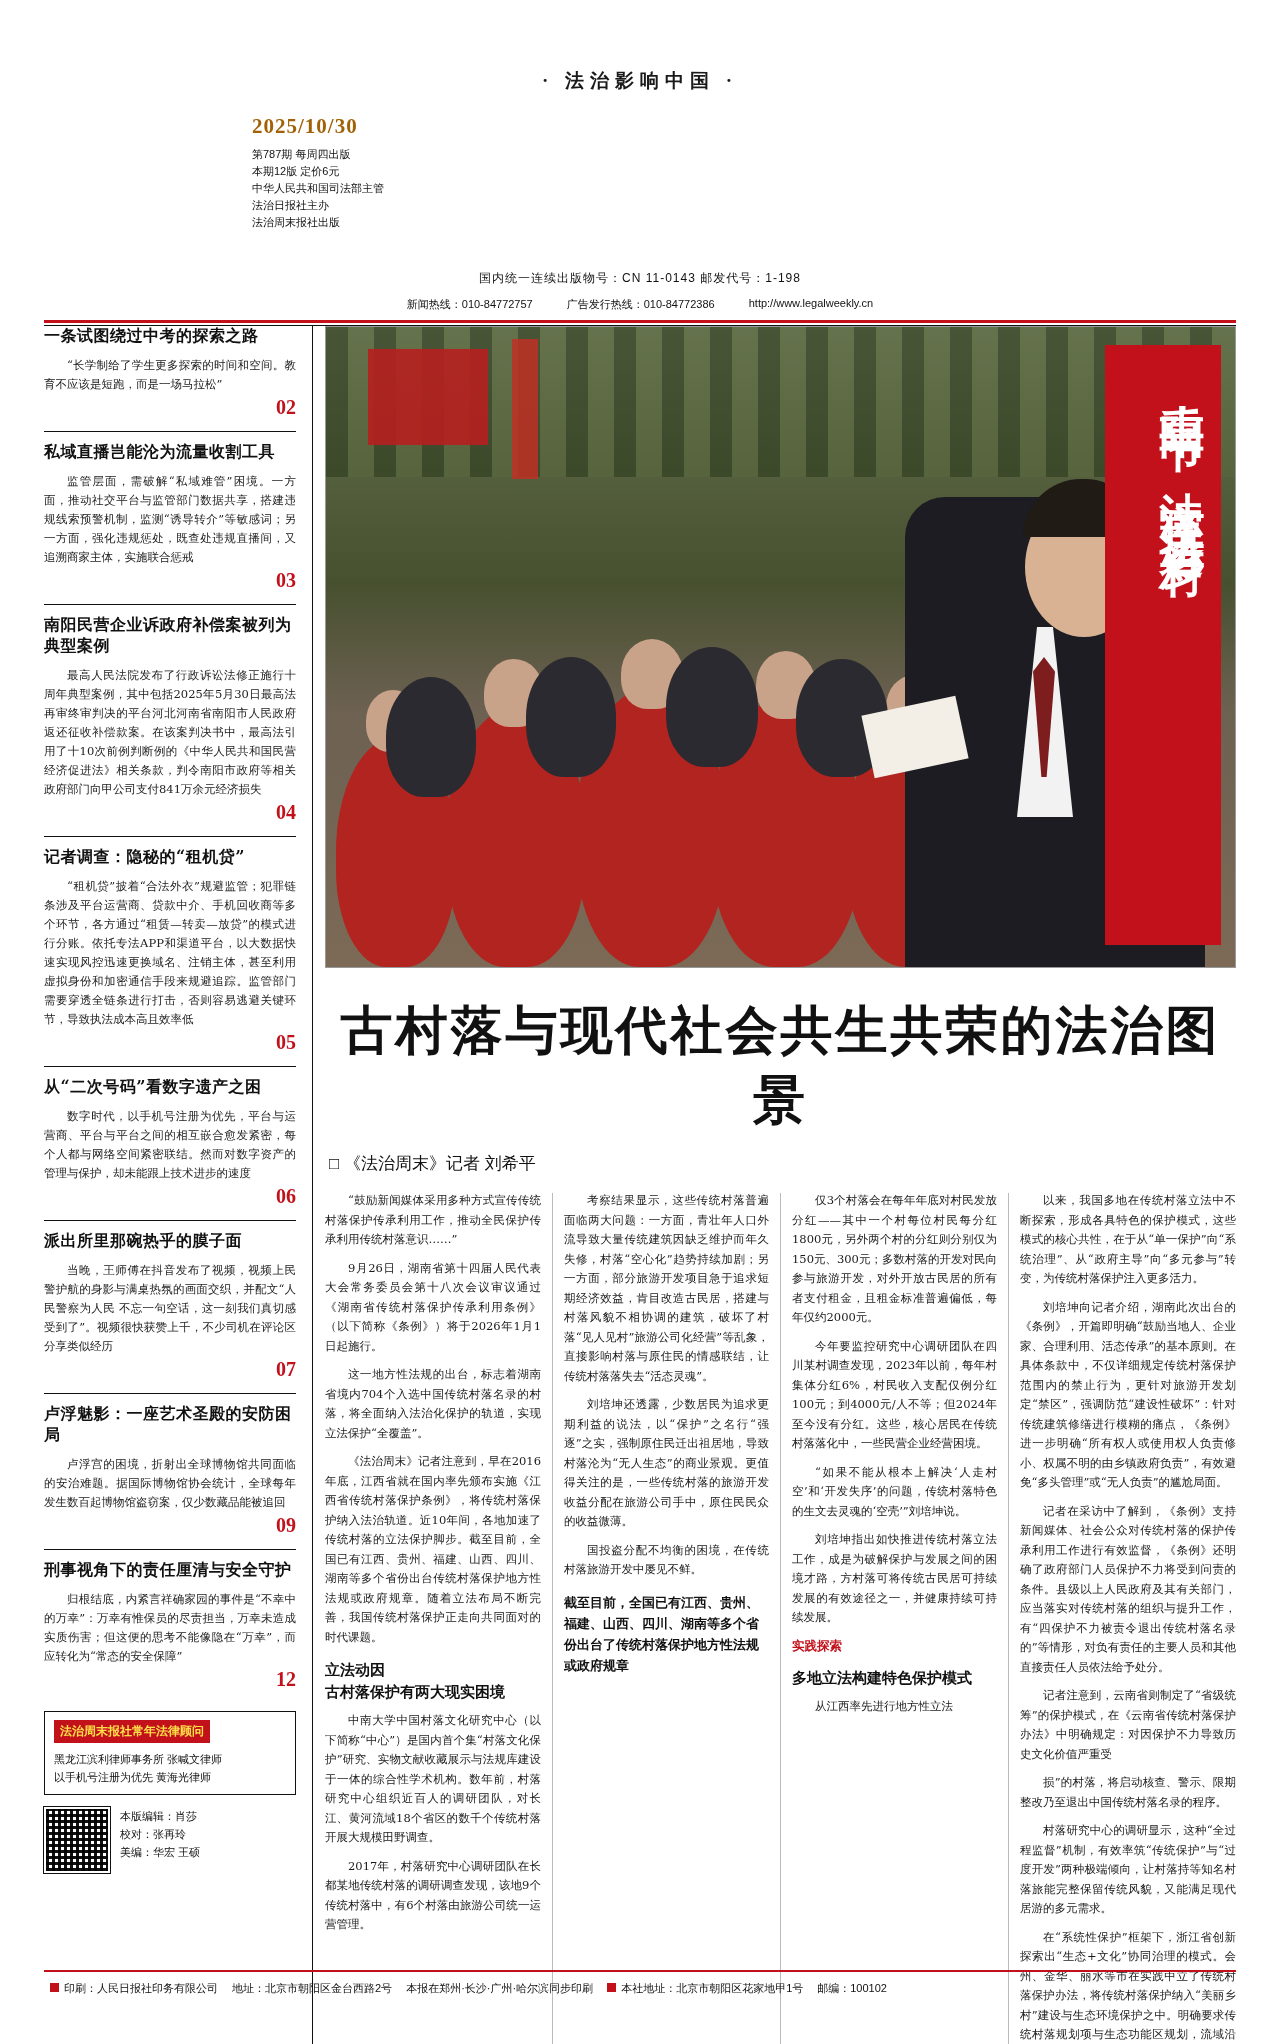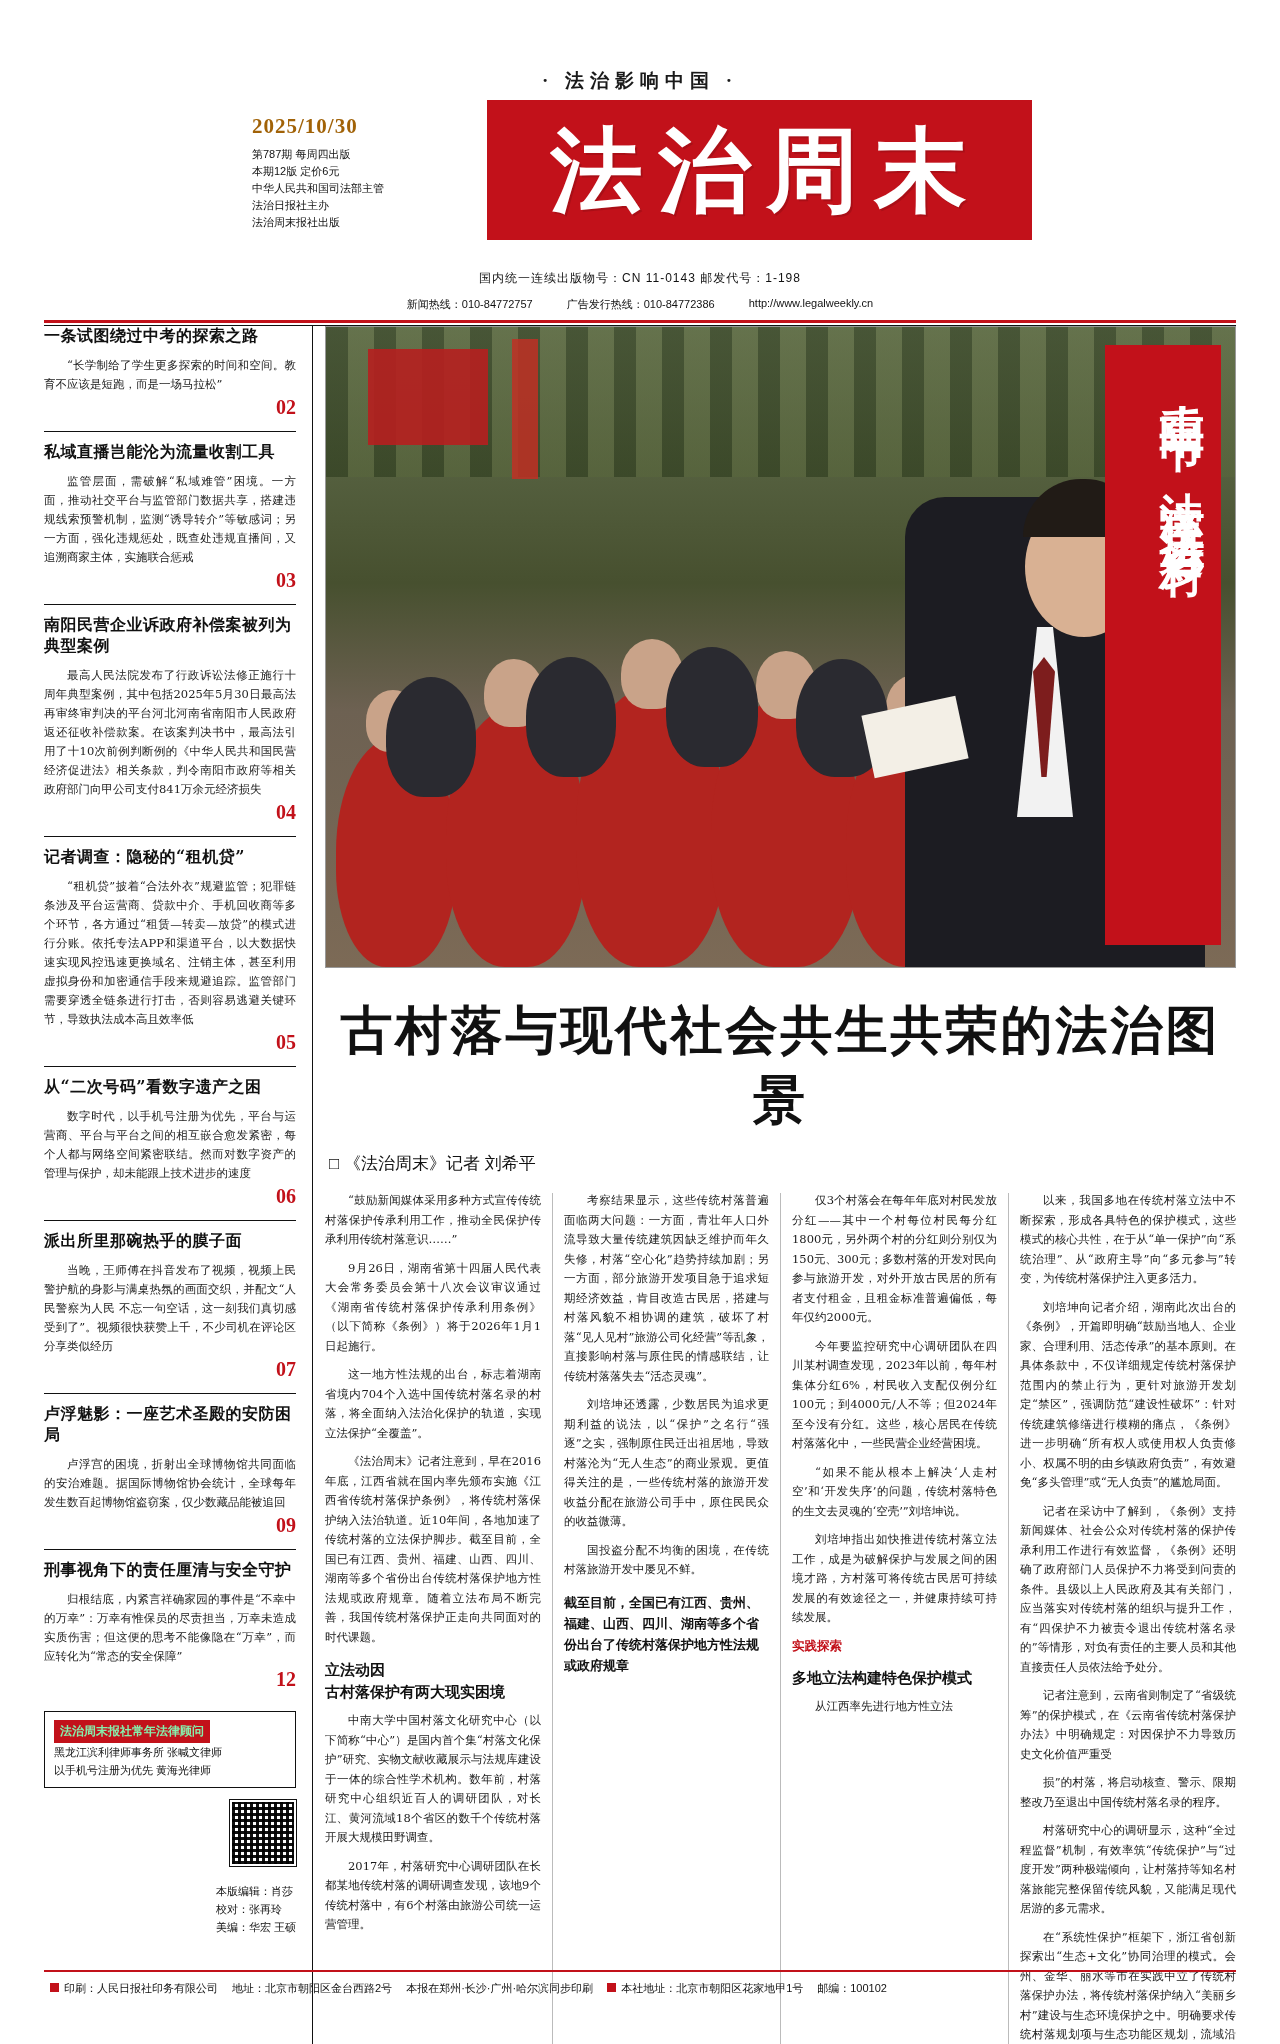--- a/index.html
+++ b/index.html
@@ -58,25 +58,25 @@
     font-size:11.5px;line-height:19px;color:#222;margin:0;text-align:justify;text-indent:23px;
     font-family:"DejaVu Serif", serif;
   }
   .brief .pg{
     text-align:right;color:#c2111a;font-size:20px;font-weight:bold;
     font-family:"Liberation Serif", serif;margin-top:2px;
   }
   .brief-sep{height:1px;background:#111;margin:3px 0 10px 0;}
   .legal-box{border:1px solid #111;padding:8px 9px;margin-top:14px;}
   .legal-box .lt{
-    background:#c2111a;color:#86efac;font-size:12px;font-weight:bold;display:inline-block;
-    padding:3px 6px;
+    background:#c2111a;color:#fde047;font-size:12px;font-weight:bold;display:inline-block;
+    padding:3px 6px;margin-bottom:7px;
   }
   .legal-box p{font-size:11px;line-height:18px;margin:0;color:#111;}
-  .credits{margin-top:12px;display:flex;gap:16px;align-items:flex-end;flex-direction:column;}
+  .credits{margin-top:12px;display:flex;gap:10px;align-items:flex-start;}
   .credits .lines{font-size:11px;line-height:18px;color:#111;}
   .qr{width:62px;height:62px;background:
     repeating-linear-gradient(0deg,#111 0 3px,#fff 3px 6px),
     repeating-linear-gradient(90deg,#111 0 3px,transparent 3px 6px);
     background-blend-mode:multiply;border:2px solid #fff;outline:1px solid #111;}
   
   .photo-wrap{position:relative;height:640px;border:1px solid #999;overflow:hidden;background:#6b6256;}
   .photo{position:absolute;inset:0;}
   .ph-bg{position:absolute;inset:0;background:
      linear-gradient(180deg,#6e7a5a 0%,#55603f 22%,#47502f 40%,#6d6152 60%,#7c6a56 100%);}
@@ -146,23 +146,20 @@
     <div class="mast">
       <div class="mast-left">
         <div class="date">2025/10/30</div>
         <div class="meta">
           <div>第787期 每周四出版</div>
           <div>本期12版 定价6元</div>
           <div>中华人民共和国司法部主管</div>
           <div>法治日报社主办</div>
           <div>法治周末报社出版</div>
         </div>
-      </div>
-      <div class="logo-box">
-        <div class="logo-text">法治周末</div>
       </div>
     </div>
 
     <div class="issn-line">国内统一连续出版物号：CN 11-0143    邮发代号：1-198</div>
     <div class="hotline">
       <span>新闻热线：010-84772757</span>
       <span>广告发行热线：010-84772386</span>
       <span>http://www.legalweekly.cn</span>
     </div>
     <div class="rule-red"></div>

